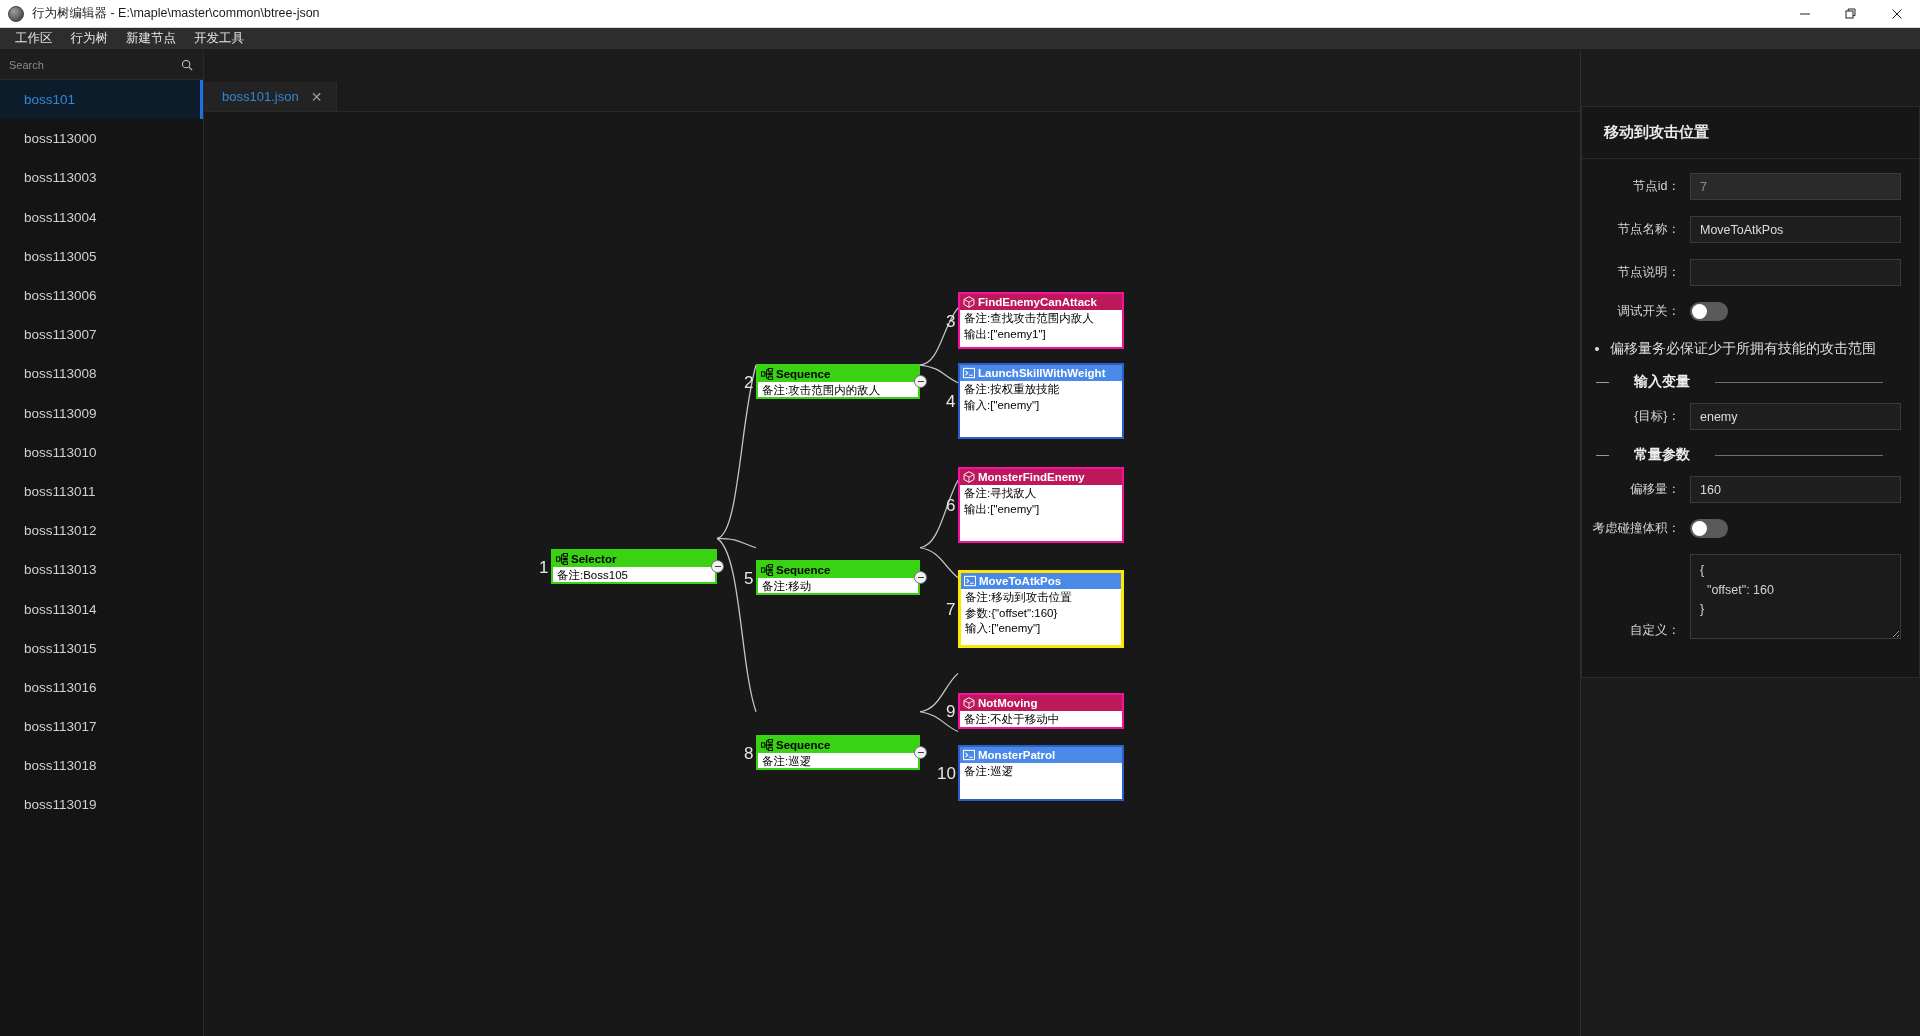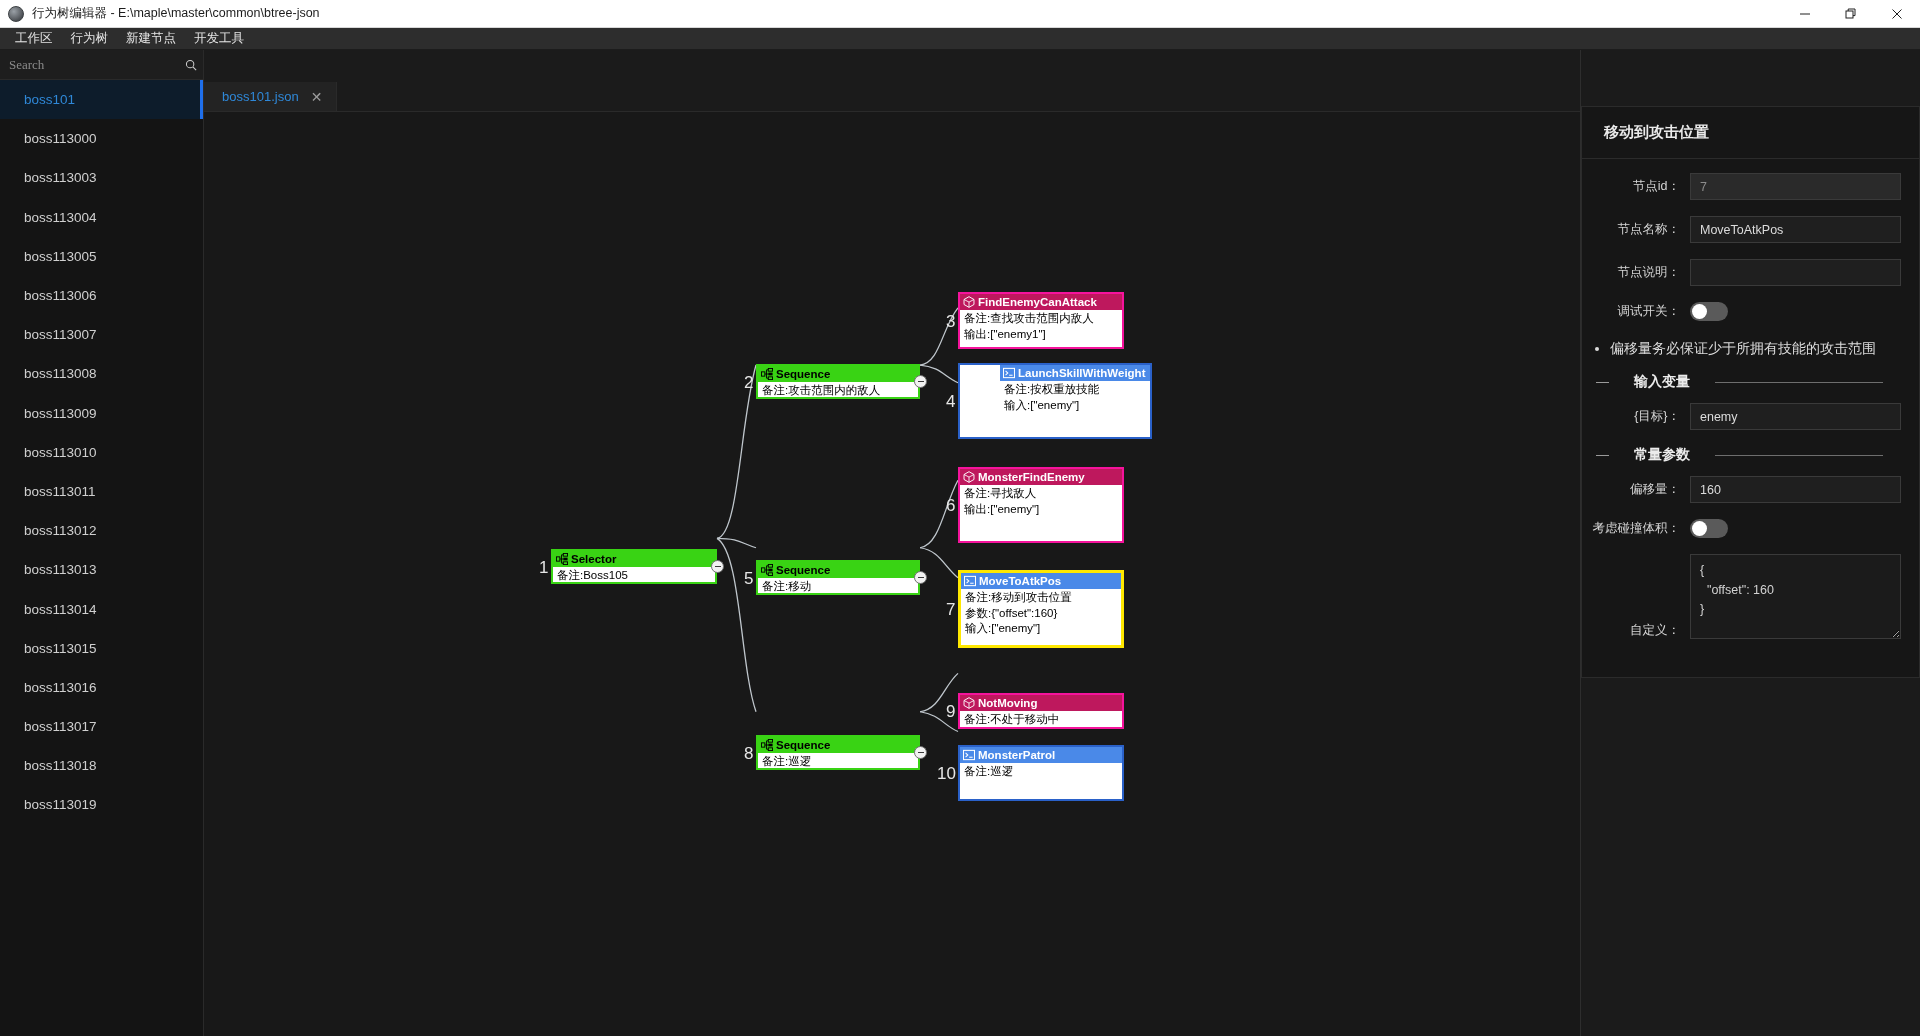--- a/index.html
+++ b/index.html
@@ -45,22 +45,22 @@
   .sidebar {
     width: 204px; flex: none; background: #141414; display: flex; flex-direction: column;
     border-right: 1px solid #2a2a2a; overflow: hidden;
   }
   .search-row {
     height: 30px; display: flex; align-items: center; background: #1e1e1e;
     border-bottom: 1px solid #2a2a2a; flex: none;
   }
   .search-input {
     flex: 1; background: transparent; border: none; outline: none;
-    color: #8b5cf6; font-size: 13px; padding: 0 9px;
-    font-family: Liberation Serif, serif;
+    color: #8b5cf6; font-size: 11px; padding: 0 9px;
+    font-family: Liberation Sans, sans-serif;
   }
   .search-input::placeholder { color: #8a8a8a; }
   .search-btn {
     width: 32px; height: 30px; display: flex; align-items: center; justify-content: center;
     color: #cfcfcf;
   }
   .tree-list { flex: 1; overflow-y: auto; }
   .tree-list::-webkit-scrollbar { width: 0px; }
   .list-item {
     height: 39.2px; display: flex; align-items: center; padding-left: 24px;
@@ -346,21 +346,21 @@
               </svg>
             </span>
             <span>FindEnemyCanAttack</span>
           </div>
           <div class="node-body">
             <div class="node-line">备注:查找攻击范围内敌人</div>
             <div class="node-line">输出:["enemy1"]</div>
           </div>
         </div>
         <div class="node-num" style="left: 742px; top: 200.5px;">3</div>
-        <div class="node blue" style="left: 754px; top: 251px; width: 194px; height: 76px; padding-left: 40px;">
+        <div class="node blue" style="left: 754px; top: 251px; width: 166px; height: 76px;">
           <div class="node-head">
             <span>
               <svg class="ico" viewBox="0 0 14 14">
                 <rect x="0.6" y="1.6" width="12.8" height="10.8" fill="none" stroke="#fff" stroke-width="1.2"></rect>
                 <polyline points="3,4.6 5.6,7 3,9.4" fill="none" stroke="#fff" stroke-width="1.2"></polyline>
                 <line x1="7.2" y1="9.6" x2="11.2" y2="9.6" stroke="#fff" stroke-width="1.2"></line>
               </svg>
             </span>
             <span>LaunchSkillWithWeight</span>
           </div>

